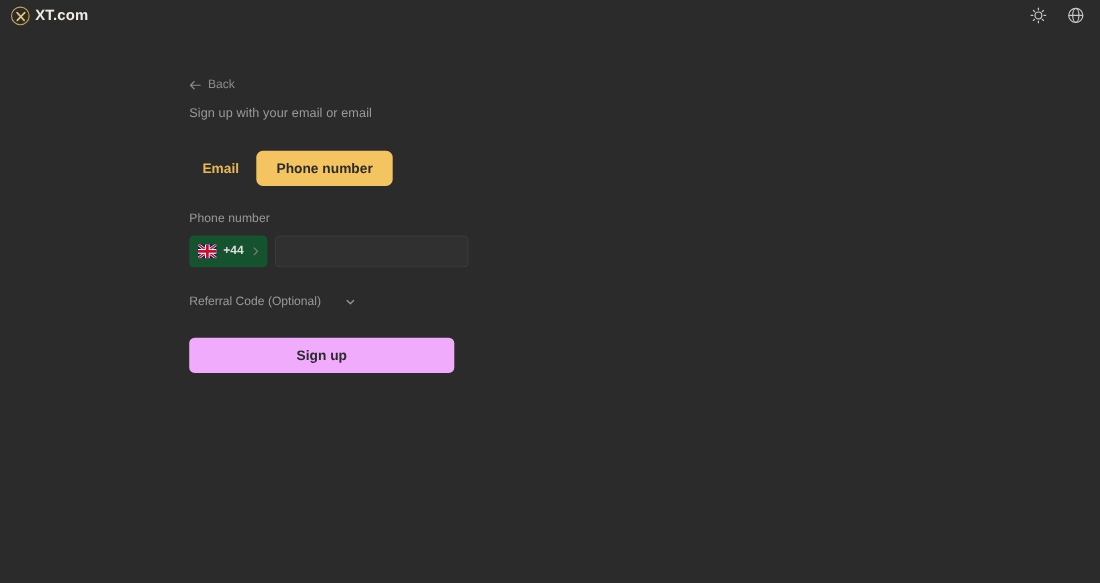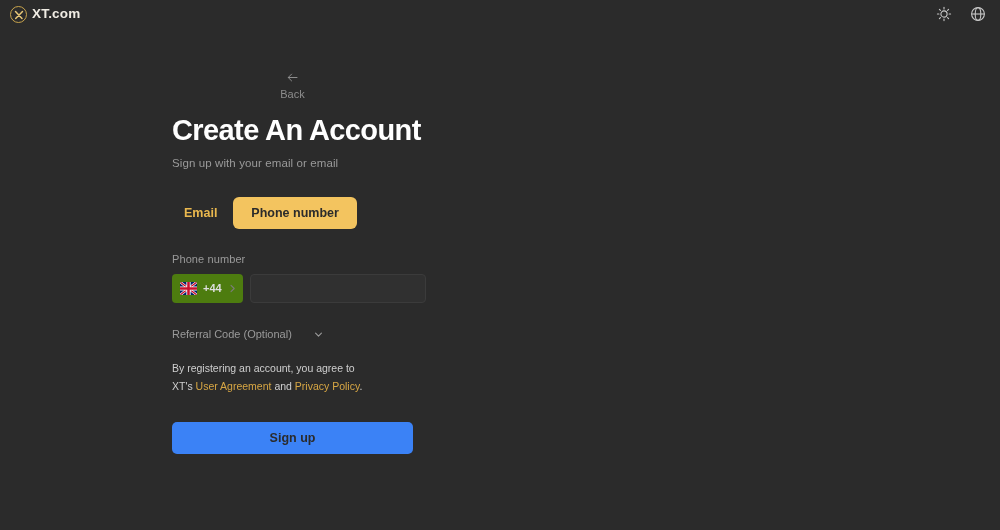--- a/index.html
+++ b/index.html
@@ -77,21 +77,20 @@
 
   .back {
     display: flex;
     align-items: center;
     gap: 6px;
     font-size: 11px;
     color: #8d8d8d;
     cursor: pointer;
     line-height: 1;
     margin-bottom: 14px;
-    flex-direction: column;
   }
   .back .arrow { width: 11px; height: 11px; display: block; }
   .back .arrow svg { display: block; }
 
   h1.title {
     font-size: 29px;
     font-weight: 700;
     letter-spacing: -.6px;
     color: #ffffff;
     line-height: 1.12;
@@ -146,21 +145,21 @@
 
   .phone-row {
     display: flex;
     align-items: center;
     gap: 7px;
   }
 
   .cc-select {
     width: 75px;
     height: 29px;
-    background: #4d7c0f;
+    background: #14532d;
     border-radius: 4px;
     display: flex;
     align-items: center;
     gap: 6px;
     padding: 0 6px 0 8px;
     cursor: pointer;
   }
 
   .flag {
     width: 17px;
@@ -259,21 +258,21 @@
     cursor: pointer;
   }
 
   
   .signup {
     margin-top: 27px;
     width: 241px;
     height: 32px;
     border: none;
     border-radius: 5px;
-    background: #3b82f6;
+    background: #f0abfc;
     color: #2b2b2b;
     font-size: 12.5px;
     font-weight: 700;
     font-family: inherit;
     cursor: pointer;
     display: flex;
     align-items: center;
     justify-content: center;
   }
 </style>
@@ -322,21 +321,20 @@
 
     <div class="back">
       <span class="arrow">
         <svg viewBox="0 0 11 11" width="11" height="11" aria-hidden="true">
           <path d="M10 5.5H1.4M4.6 2.1 1.2 5.5l3.4 3.4" fill="none" stroke="currentColor" stroke-width="1" stroke-linecap="round" stroke-linejoin="round"></path>
         </svg>
       </span>
       <span>Back</span>
     </div>
 
-    <h1 class="title">Create An Account</h1>
     <div class="subtitle">Sign up with your email or email</div>
 
     <div class="tabs">
       <div class="tab inactive">
         <span>Email</span>
       </div>
       <div class="tab active">
         <span>Phone number</span>
       </div>
     </div>
@@ -370,20 +368,17 @@
 
     <div class="referral">
       <span>Referral Code (Optional)</span>
       <span class="chev">
         <svg viewBox="0 0 9 9" width="9" height="9" aria-hidden="true">
           <path d="M1.6 3.2 4.5 6.1 7.4 3.2" fill="none" stroke="currentColor" stroke-width="1.15" stroke-linecap="round" stroke-linejoin="round"></path>
         </svg>
       </span>
     </div>
 
-    <div class="terms">
-      <span>By registering an account, you agree to XT's </span><a>User Agreement</a><span> and </span><a>Privacy Policy</a><span>.</span>
-    </div>
 
     <button class="signup">Sign up</button>
 
   </div>
 </div>
 
 </body></html>

